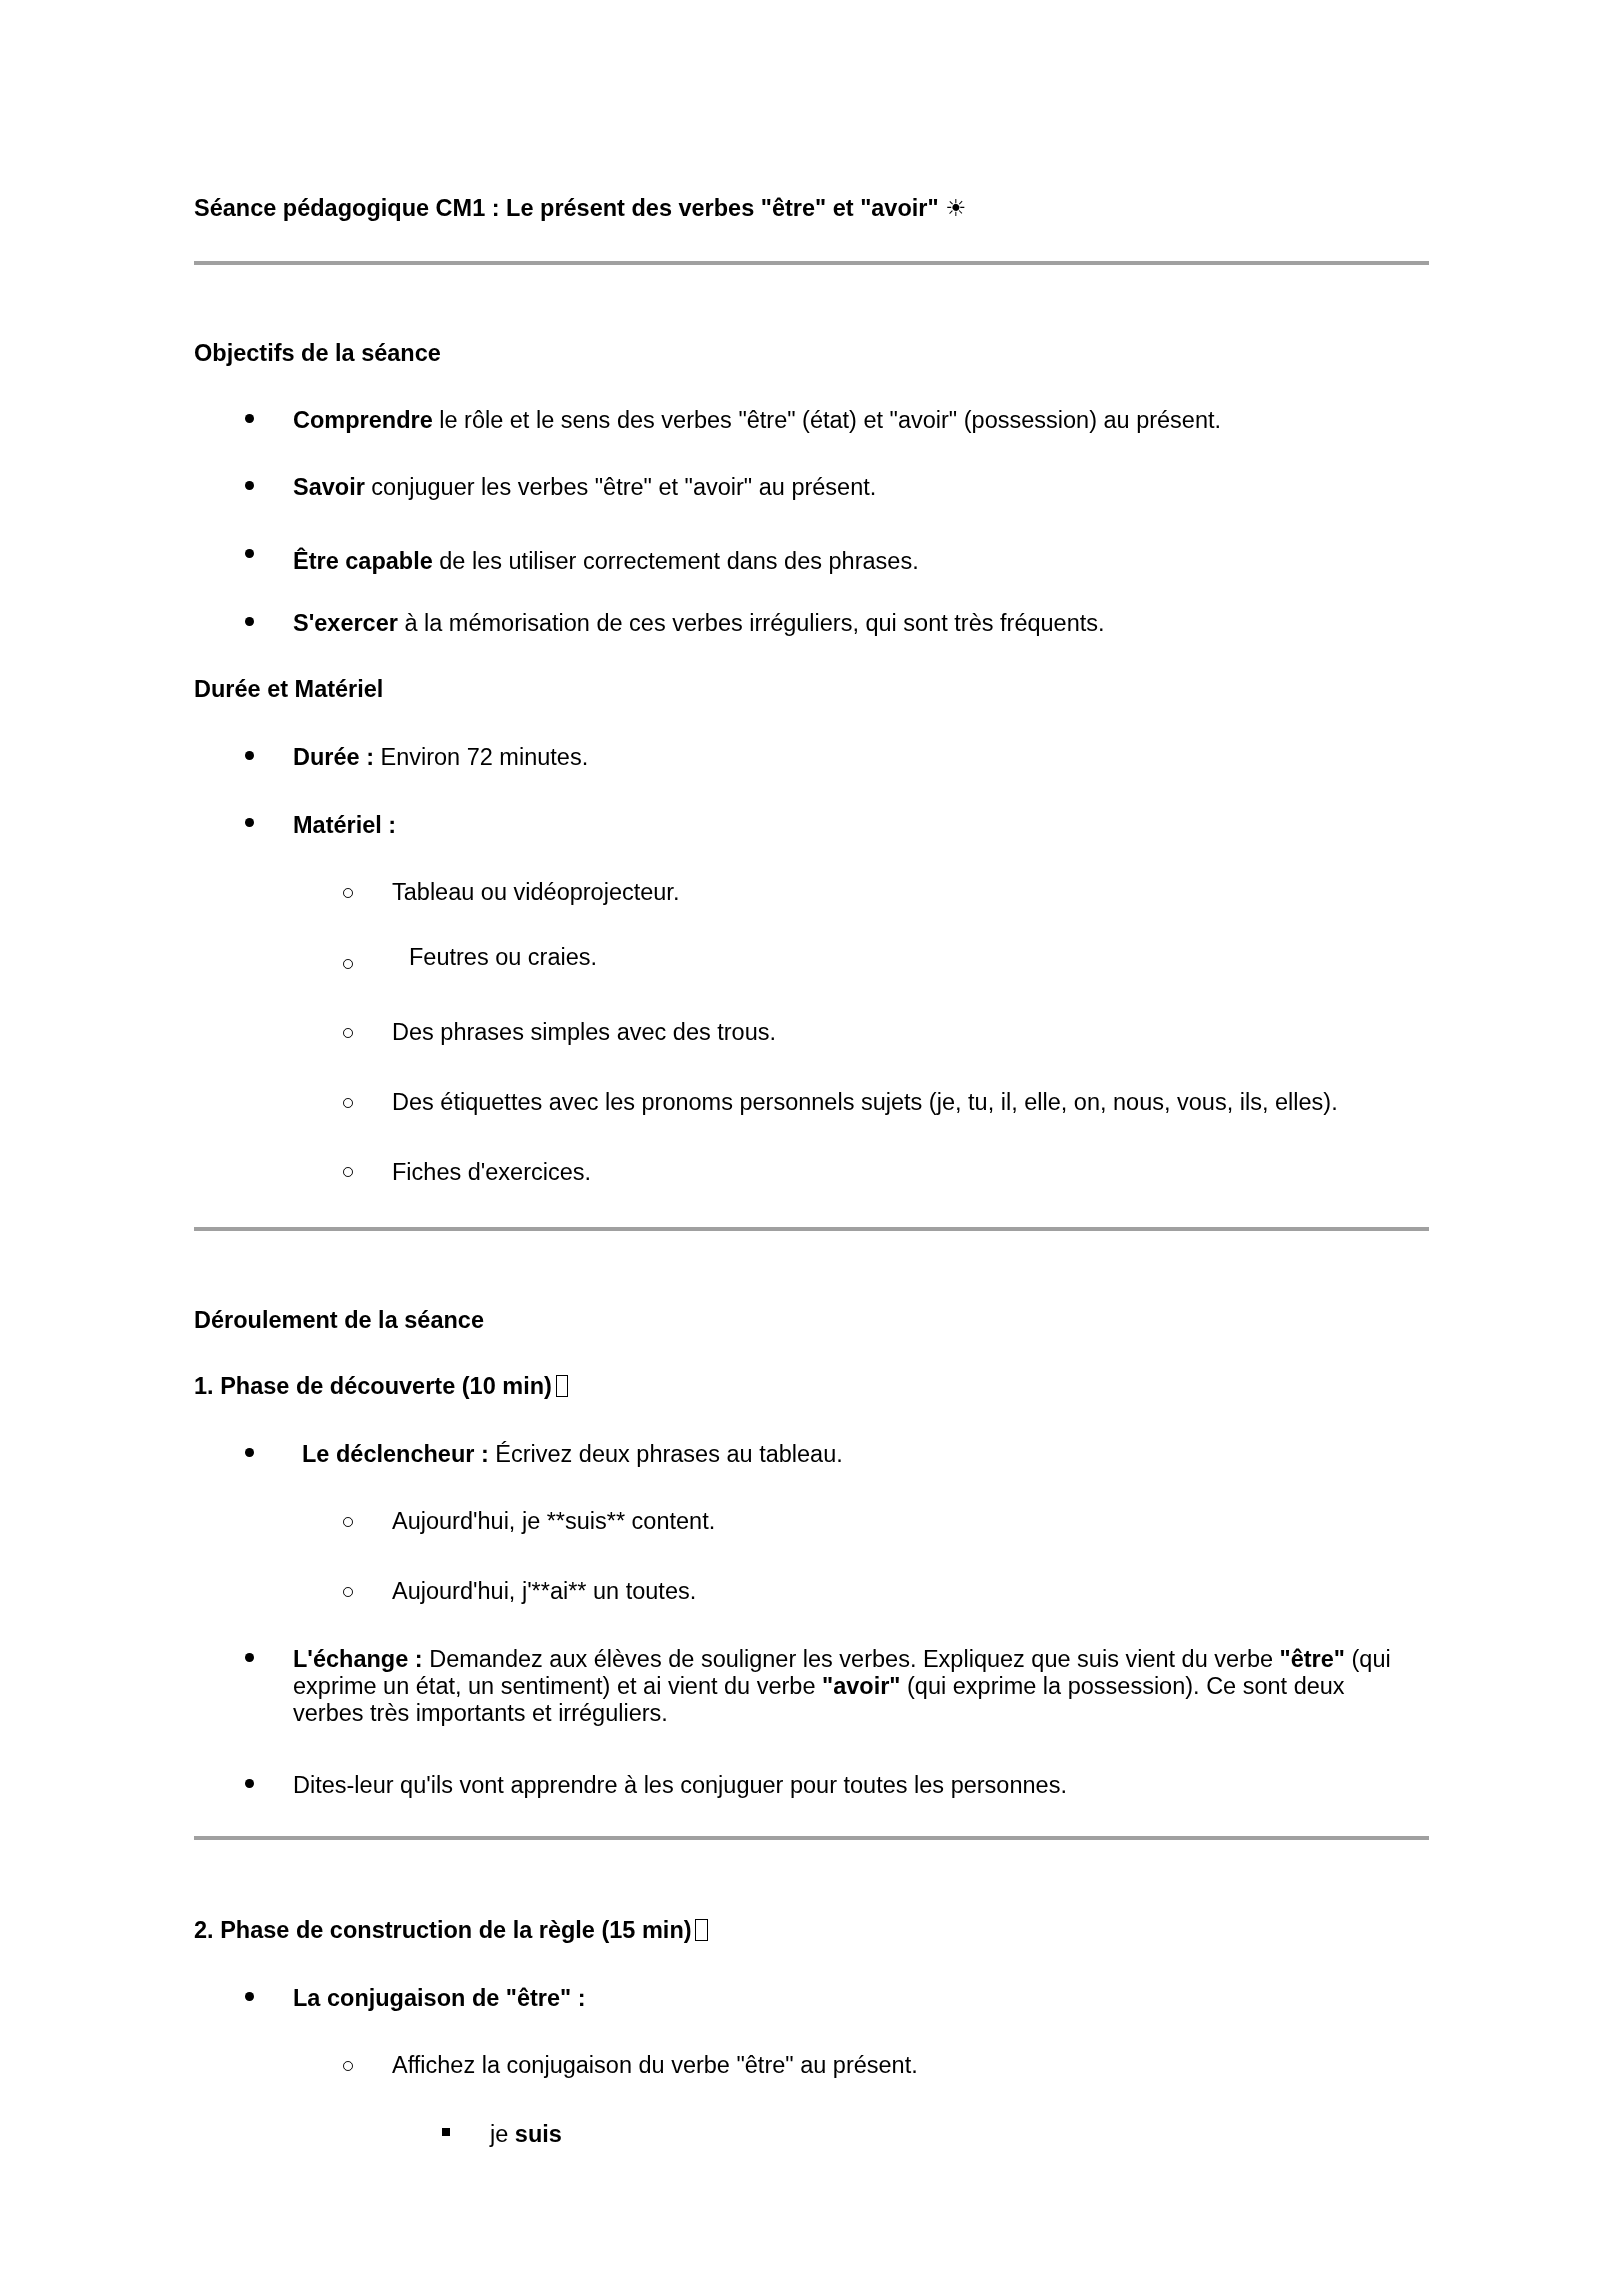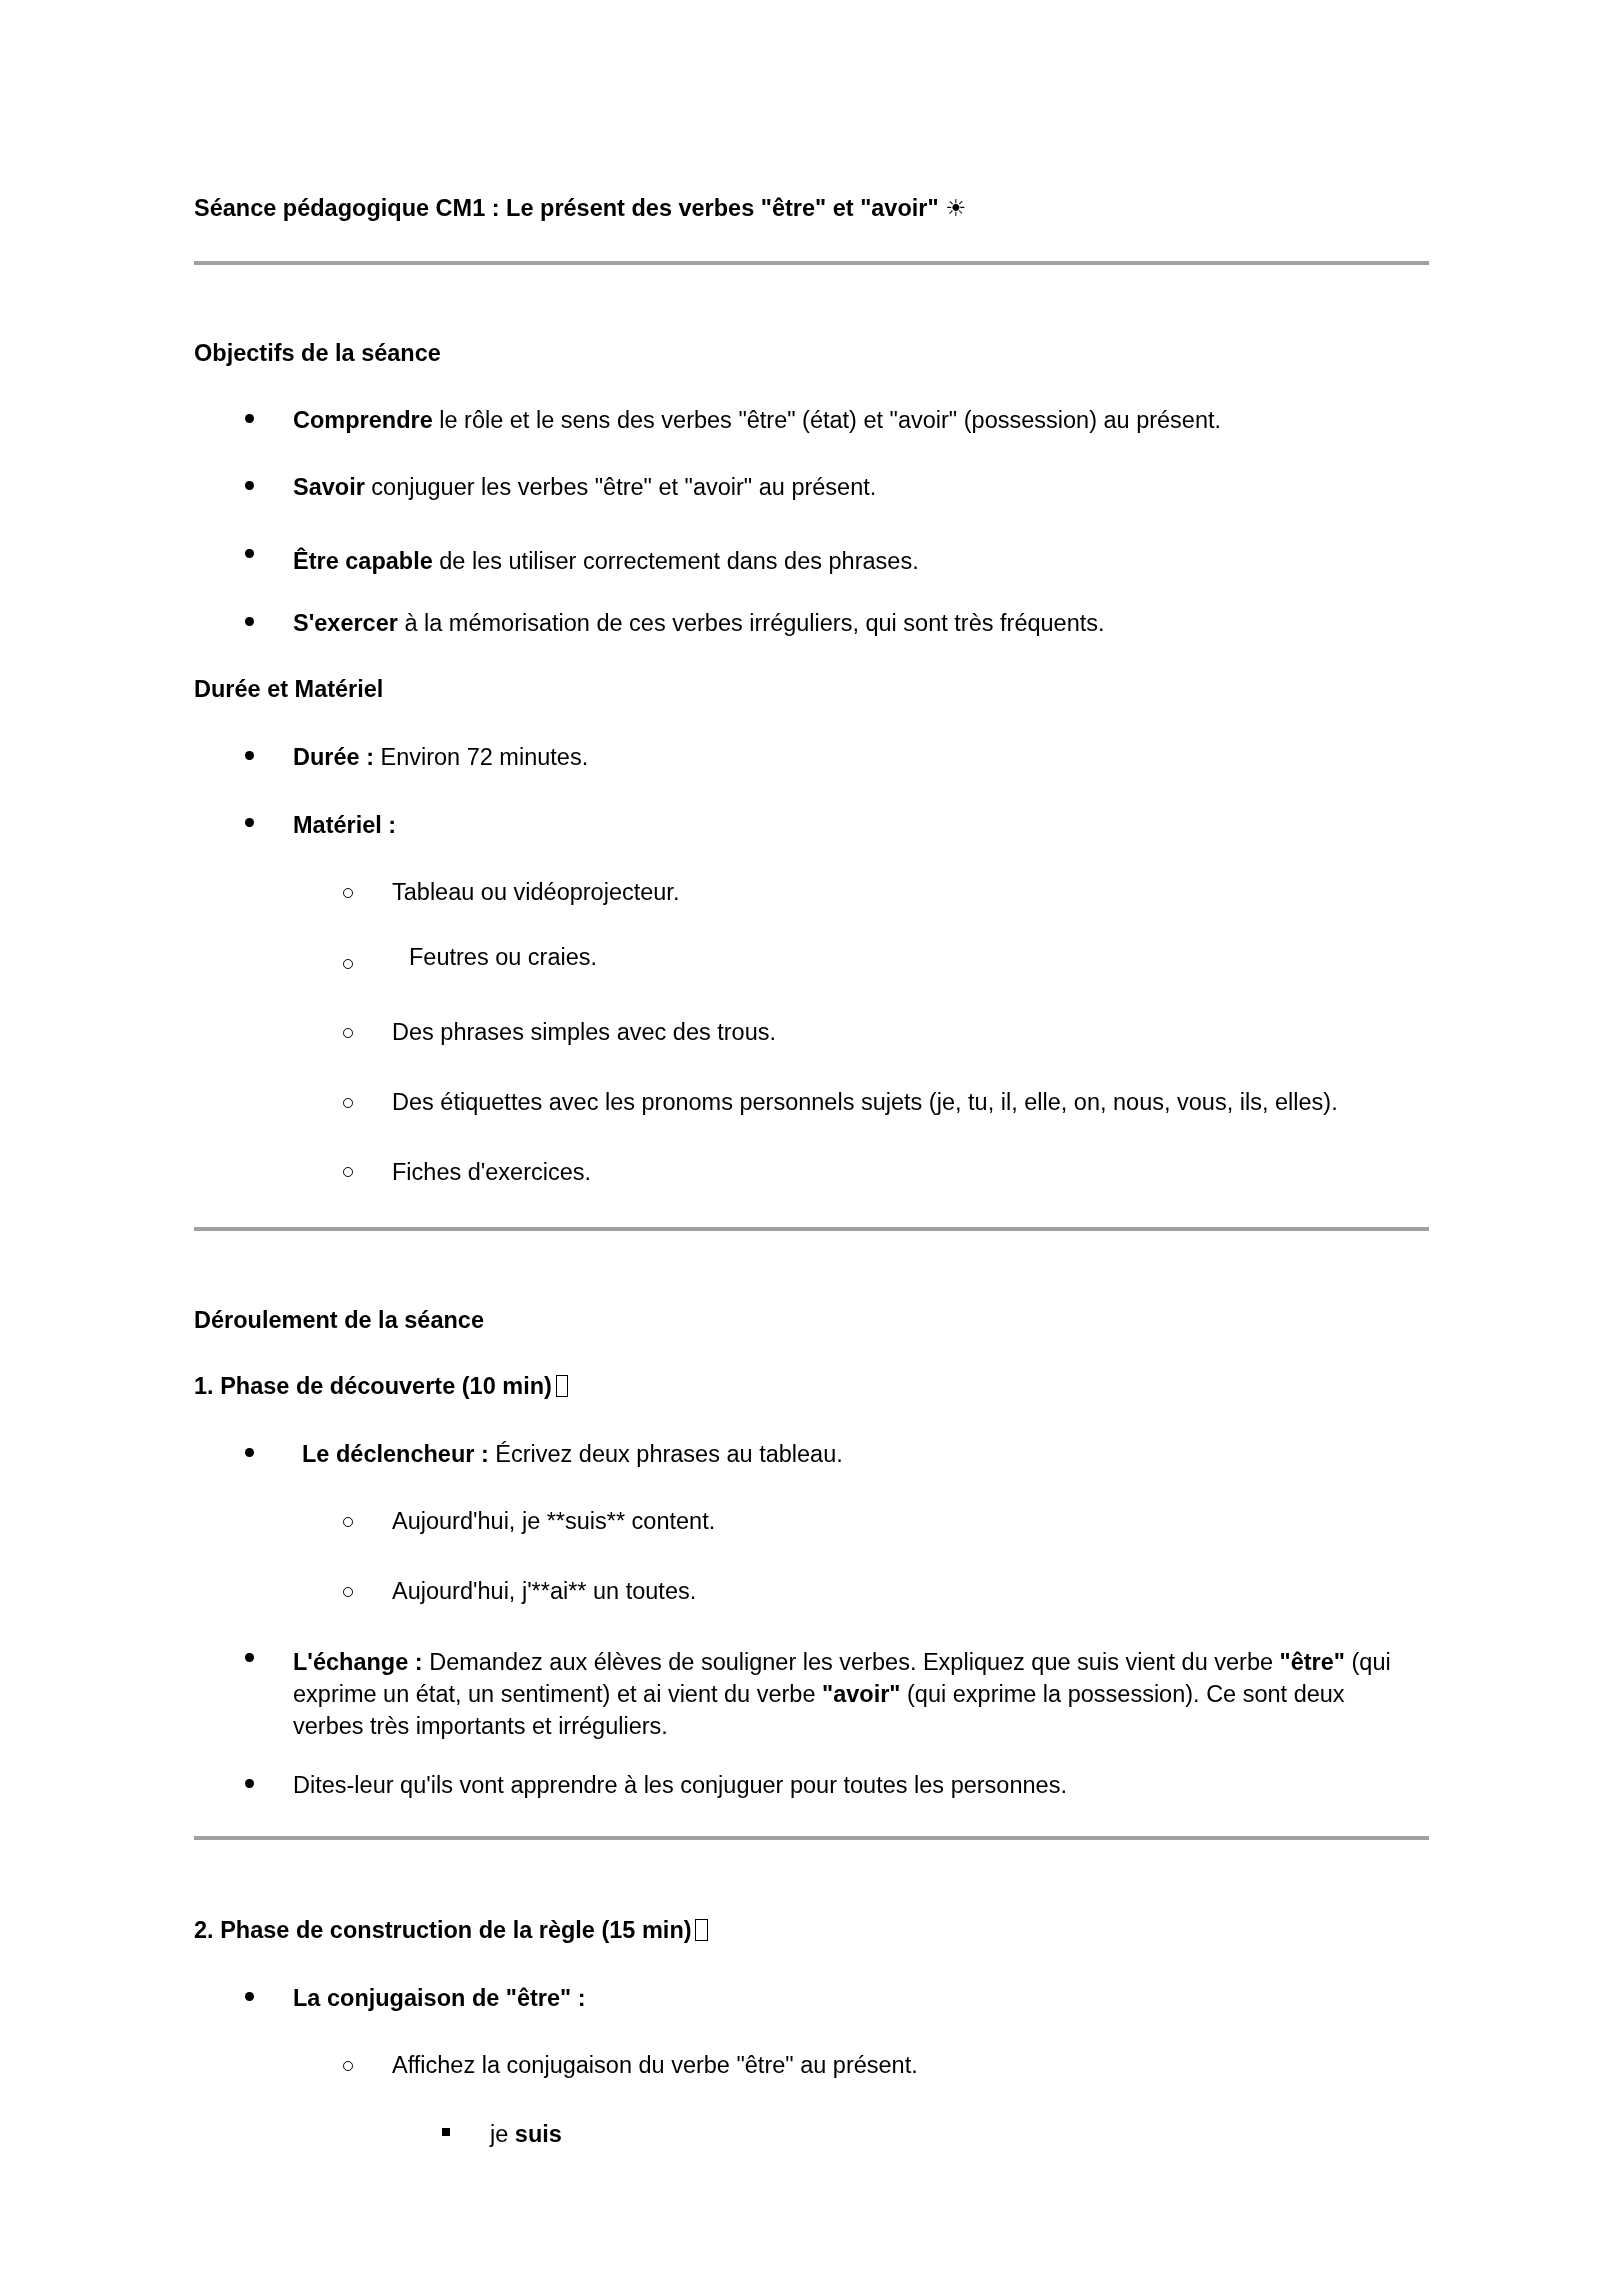--- a/index.html
+++ b/index.html
@@ -4,21 +4,21 @@
 <style>
   html, body { margin:0; padding:0; background:#ffffff; }
   body { width:1621px; height:2293px; position:relative; overflow:hidden;
          font-family:"Liberation Sans", sans-serif; color:#000; font-size:23.5px; }
   .abs { position:absolute; white-space:nowrap; line-height:27.4px; }
   .h { font-weight:bold; }
   .rule { position:absolute; left:194px; width:1235px; height:3.9px; background:#a0a0a0; }
   .dot { position:absolute; width:8.8px; height:8.8px; border-radius:50%; background:#000; }
   .circ { position:absolute; width:9.8px; height:9.8px; border-radius:50%; border:1.6px solid #000; box-sizing:border-box; }
   .sq { position:absolute; width:7.8px; height:7.8px; background:#000; }
-  .wrap { position:absolute; white-space:normal; line-height:32px; width:1137px; }
+  .wrap { position:absolute; white-space:normal; line-height:27px; width:1137px; }
   b { font-weight:bold; }
   .glyph { display:inline-block; width:12.7px; height:21.6px; border:1.5px solid #000; box-sizing:border-box; vertical-align:-2.9px; margin-left:3.9px; }
 </style>
 </head>
 <body>
 
 <div class="abs h" style="left:194px; top:195px;">
   <span>Séance pédagogique CM1 : Le présent des verbes "être" et "avoir"</span>
   <span style="font-weight:normal;">☀</span>
 </div>

